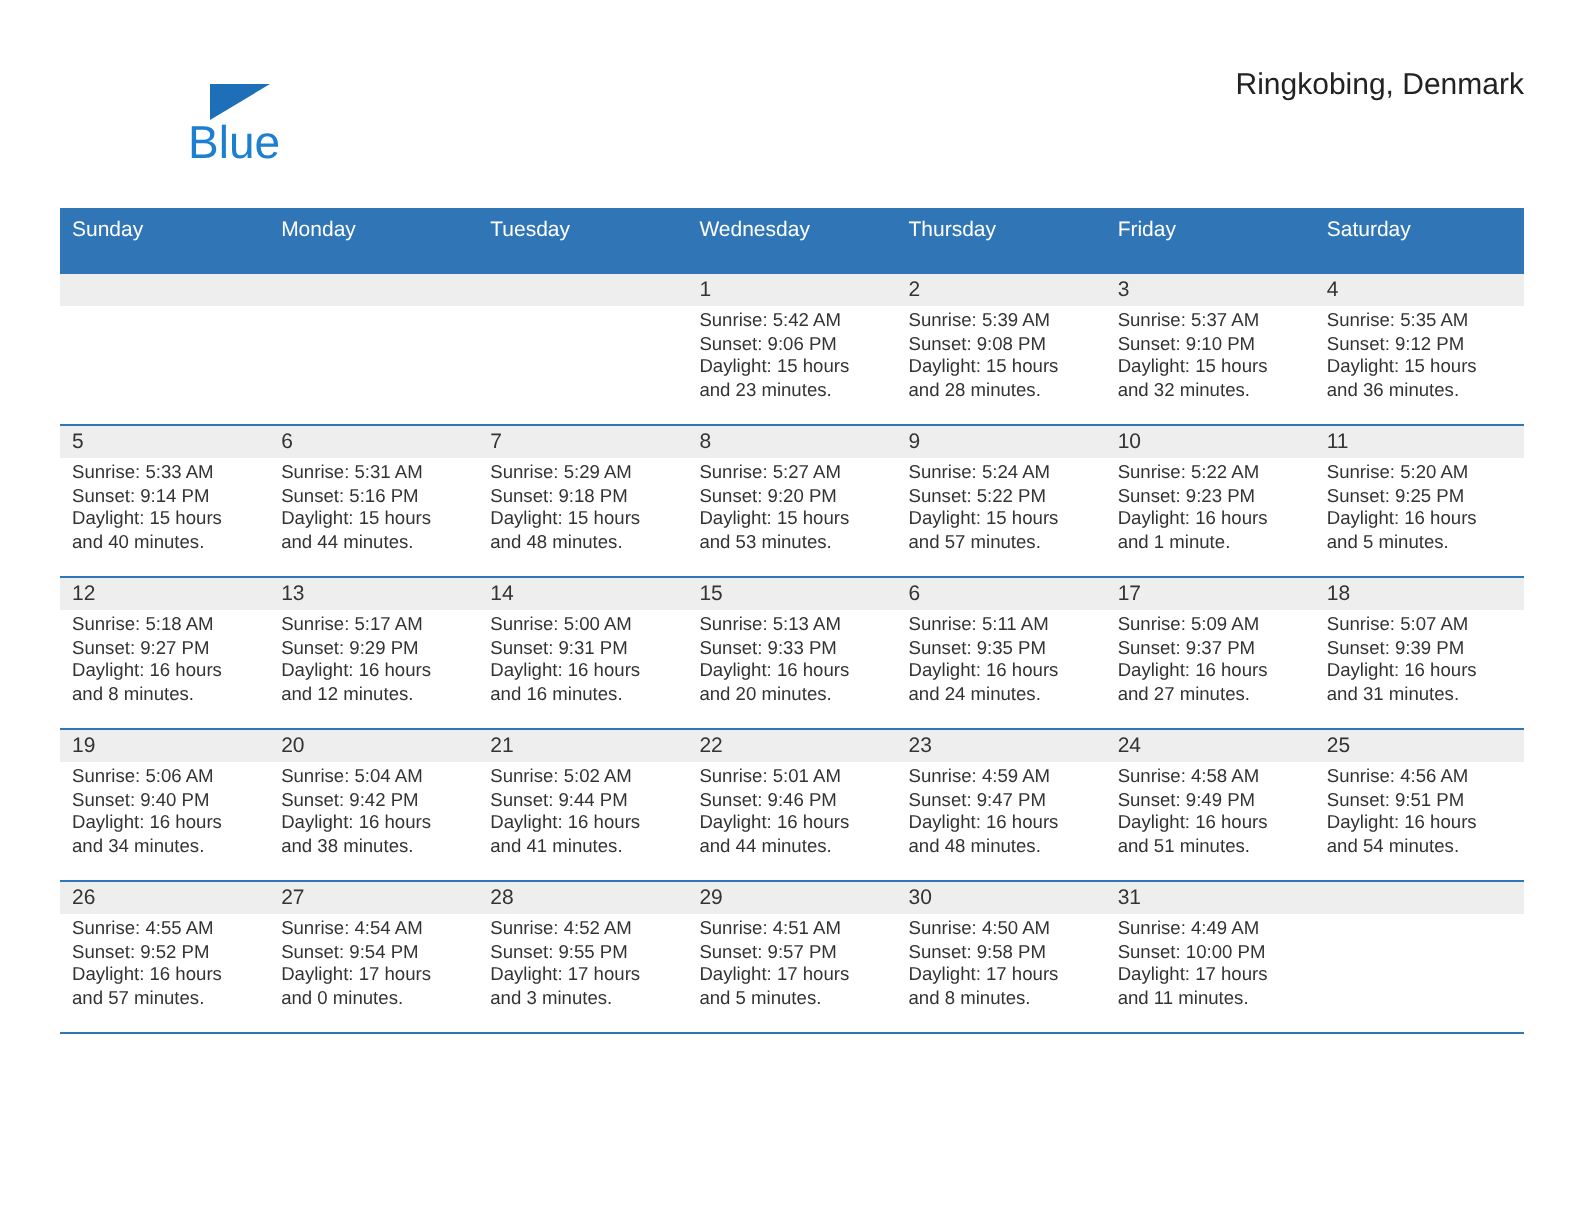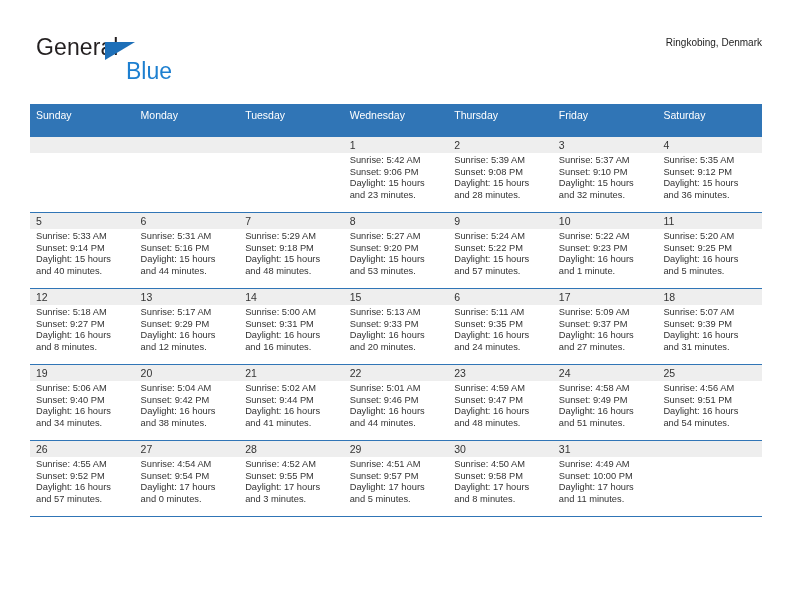--- a/index.html
+++ b/index.html
@@ -55,39 +55,38 @@
     border-bottom: 18px solid transparent;
   }
   .logo-blue {
     position: absolute;
     left: 58px;
     top: 24px;
     font-size: 23px;
     color: #1d7fd0;
     line-height: 26px;
     white-space: nowrap;
-    margin-left: 32px;
   }
 
   .title-block {
     position: absolute;
     right: 0;
     top: 0;
     text-align: right;
   }
   .cal-title {
     font-size: 27px;
     color: #222222;
     line-height: 34px;
     white-space: nowrap;
     font-weight: normal;
     margin: 0;
   }
   .cal-subtitle {
-    font-size: 10px;
+    font-size: 15px;
     color: #222222;
     line-height: 22px;
     margin-top: 4px;
     white-space: nowrap;
   }
 
   
   .calendar {
     position: absolute;
     left: 30px;
@@ -143,21 +142,20 @@
   }
 </style>
 </head>
 <body>
 
 <div class="page">
 
   <div class="header">
 
     <div class="logo">
-      <span class="logo-general">General</span>
       <span class="logo-tri"></span>
       <span class="logo-blue">Blue</span>
     </div>
 
     <div class="title-block">
       <div class="cal-subtitle">Ringkobing, Denmark</div>
     </div>
 
   </div>
 

